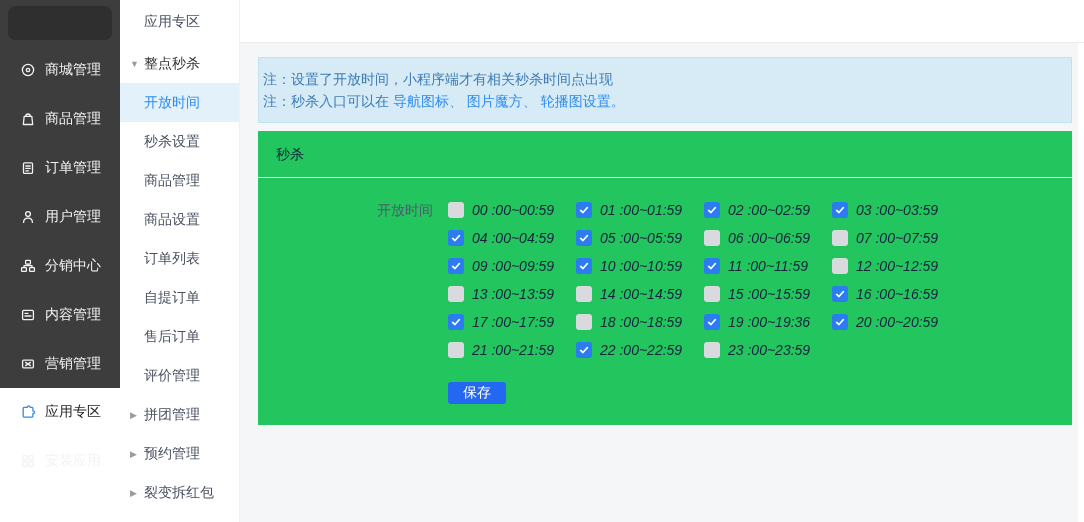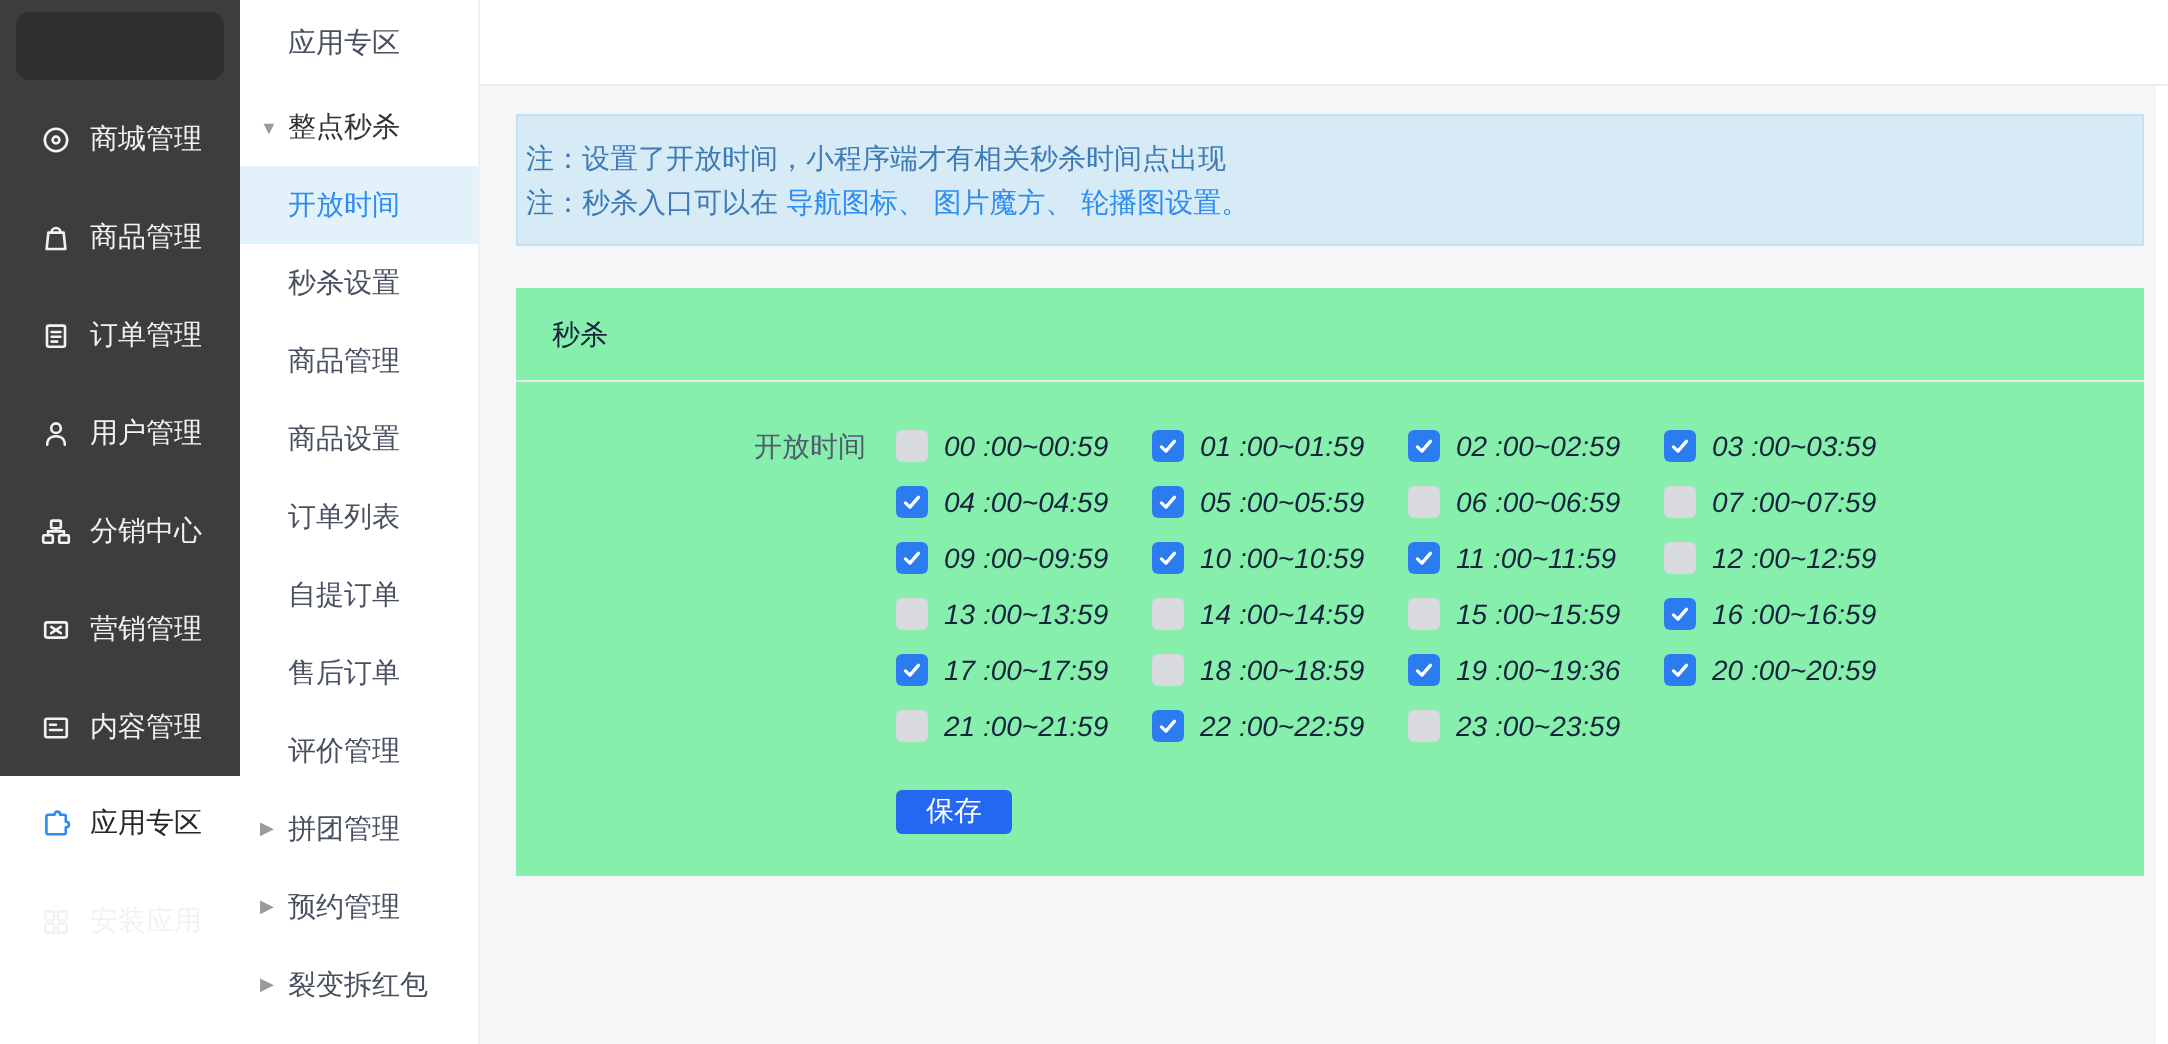--- a/index.html
+++ b/index.html
@@ -26,21 +26,21 @@
   .sub-item.expanded { color:#333; }
 
   
   .main { position:absolute; left:240px; top:0; width:844px; height:522px; background:#f5f6f8; }
   .top-bar { position:absolute; left:0; top:0; width:844px; height:43px; background:#fff; border-bottom:1px solid #ececec; }
   .scroll-strip { position:absolute; right:0; top:43px; width:6px; height:479px; background:#fff; }
 
   .notice { position:absolute; left:18px; top:57px; width:814px; background:#d7ebf7; border:1px solid #c4e1f2; padding:10px 4px; line-height:22px; color:#3c7bb5; }
   .notice .hl { color:#2d8cf0; }
 
-  .card { position:absolute; left:18px; top:144px; width:814px; height:294px; background:#86efac; }
+  .card { position:absolute; left:18px; top:131px; width:814px; height:294px; background:#22c55e; }
   .card-header { padding:15px 18px 13px; color:#17233d; }
   .card-divider { height:1px; background:#e8eaec; }
   .card-body { padding:18px 0 0; }
   .form-row { display:flex; }
   .form-label { flex:0 0 175px; text-align:right; padding-right:0; margin-right:15px; color:#515a6e; line-height:28px; }
   .slot-grid { display:grid; grid-template-columns:repeat(4,128px); grid-auto-rows:28px; }
   .slot { display:flex; align-items:center; cursor:pointer;font-style:italic; }
   .cb { width:16px; height:16px; border-radius:3px; margin-right:8px; background:#d8dade; display:flex; align-items:center; justify-content:center; flex:0 0 16px; }
   .cb.checked { background:#2b7cf0; }
   .cb svg { width:12px; height:12px; stroke:#fff; stroke-width:2.2; fill:none; stroke-linecap:round; stroke-linejoin:round; }
@@ -98,34 +98,34 @@
               <rect x="1.6" y="9.6" width="4.8" height="3.8" rx="0.6"></rect>
               <rect x="9.6" y="9.6" width="4.8" height="3.8" rx="0.6"></rect>
               <path d="M8 6.1 v1.6 M4 9.6 V7.7 h8 v1.9"></path>
             </svg>
           </span>
           <span>分销中心</span>
         </div>
         <div class="side-item">
           <span class="s-icon">
             <svg viewBox="0 0 16 16">
+              <rect x="2.6" y="3.4" width="10.8" height="9.2" rx="1"></rect>
+              <path d="M5 6.4 h3 M5 9 h6"></path>
+            </svg>
+          </span>
+          <span>内容管理</span>
+        </div>
+        <div class="side-item">
+          <span class="s-icon">
+            <svg viewBox="0 0 16 16">
               <rect x="2.6" y="4.2" width="10.8" height="7.6" rx="1"></rect>
               <path d="M5.6 6.4 l4.8 3.2 M10.4 6.4 l-4.8 3.2"></path>
             </svg>
           </span>
           <span>营销管理</span>
-        </div>
-        <div class="side-item">
-          <span class="s-icon">
-            <svg viewBox="0 0 16 16">
-              <rect x="2.6" y="3.4" width="10.8" height="9.2" rx="1"></rect>
-              <path d="M5 6.4 h3 M5 9 h6"></path>
-            </svg>
-          </span>
-          <span>内容管理</span>
         </div>
         <div class="side-item active">
           <span class="s-icon">
             <svg viewBox="0 0 16 16">
               <path d="M6.1 3.4 h1.2 v-.2 a1.4 1.4 0 0 1 2.8 0 v.2 h2 a0.8 0.8 0 0 1 .8 .8 v2.7 h.2 a1.4 1.4 0 0 1 0 2.8 h-.2 v2.6 a0.8 0.8 0 0 1-.8 .8 H4 a0.8 0.8 0 0 1-.8-.8 V4.2 a0.8 0.8 0 0 1 .8-.8 z"></path>
             </svg>
           </span>
           <span>应用专区</span>
         </div>
         <div class="side-item">

